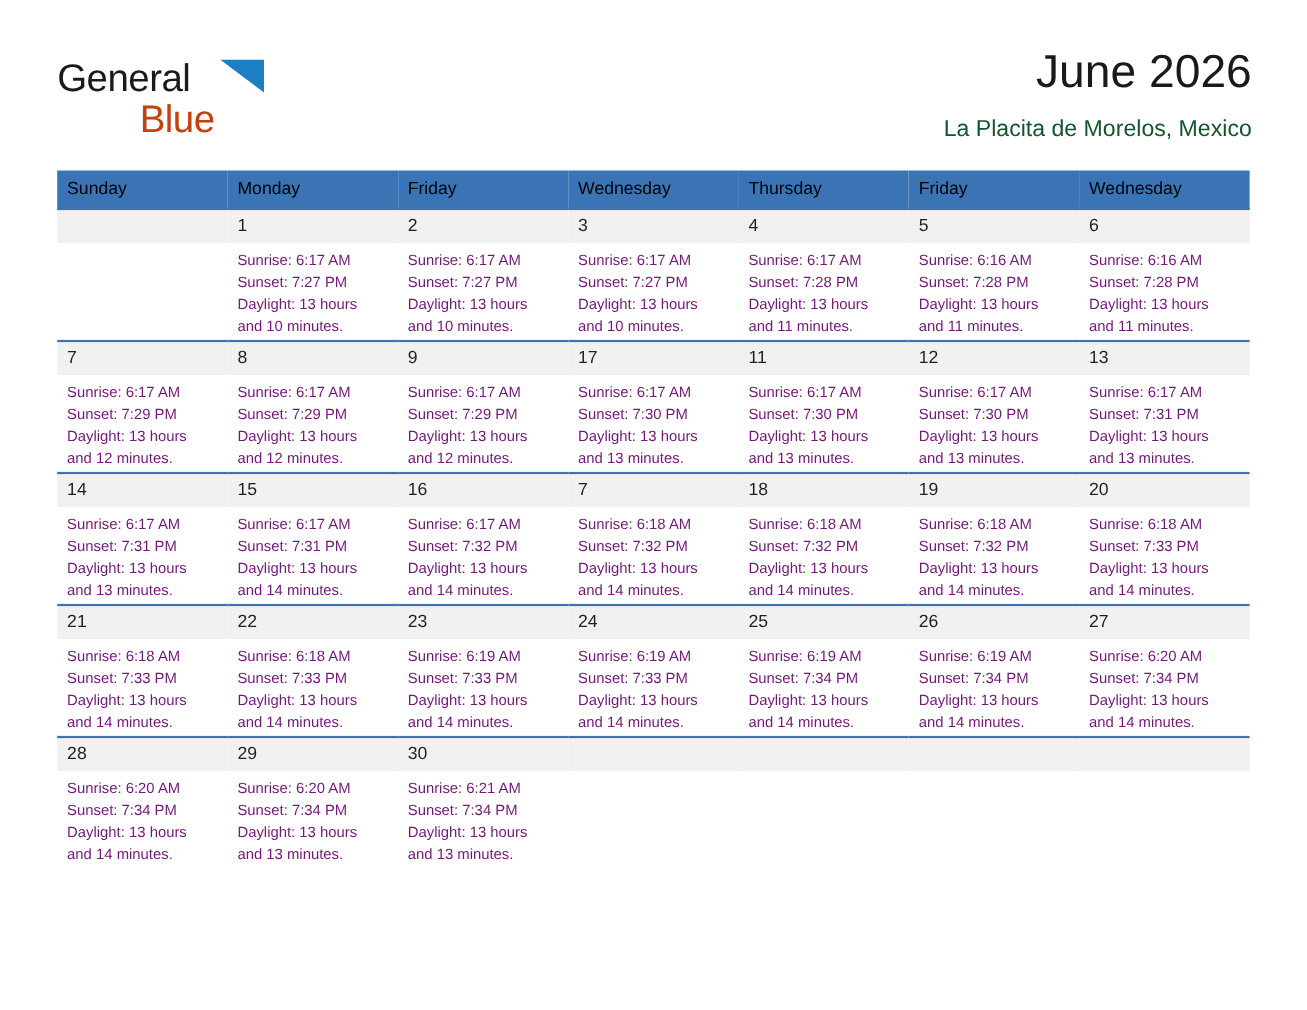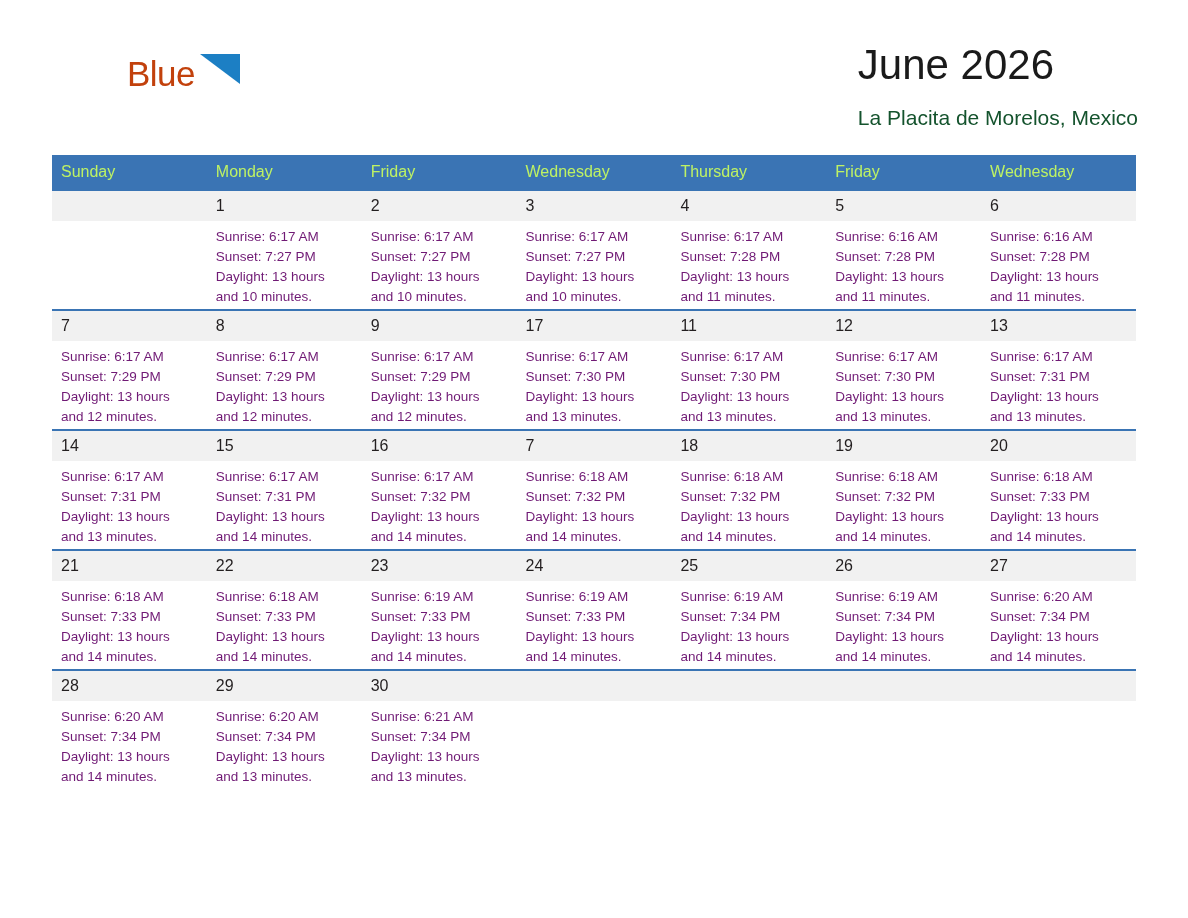--- a/index.html
+++ b/index.html
@@ -46,21 +46,21 @@
     margin-top: 2px;
     display: block;
     letter-spacing: -0.5px;
   }
   .logo-tri {
     position: absolute;
     left: 148px;
     top: 12px;
   }
   .title-block {
-    text-align: left;
+    text-align: right;
     padding-top: 2px;
     margin-left: 27px;
   }
   .month-title {
     font-size: 42px;
     color: #1a1a1a;
     line-height: 1;
     font-weight: normal;
     margin: 0;
   }
@@ -71,21 +71,21 @@
   }
   
   table.cal {
     border-collapse: collapse;
     width: 1084px;
     margin-top: 17px;
     table-layout: fixed;
   }
   table.cal th {
     background: #3a74b4;
-    color: #bef264;
+    color: #000000;
     font-weight: normal;
     font-size: 16px;
     text-align: left;
     padding: 8px 0 8px 9px;
     height: 16px;
   }
   table.cal td {
     vertical-align: top;
     width: 154.8px;
     border-top: 2px solid #3a74b4;
@@ -111,20 +111,21 @@
   }
   .info div { white-space: nowrap; }
 </style>
 </head>
 <body>
 
 <div class="page">
 
   <div class="header">
     <div class="logo">
+      <span class="logo-general">General</span>
       <span class="logo-tri">
         <svg width="42" height="32" viewBox="0 0 42 32" aria-hidden="true">
           <polygon points="0,0 40,0 40,30" fill="#1c7fc4"></polygon>
         </svg>
       </span>
       <span class="logo-blue">Blue</span>
     </div>
     <div class="title-block">
       <h1 class="month-title">June 2026</h1>
       <div class="location">La Placita de Morelos, Mexico</div>

